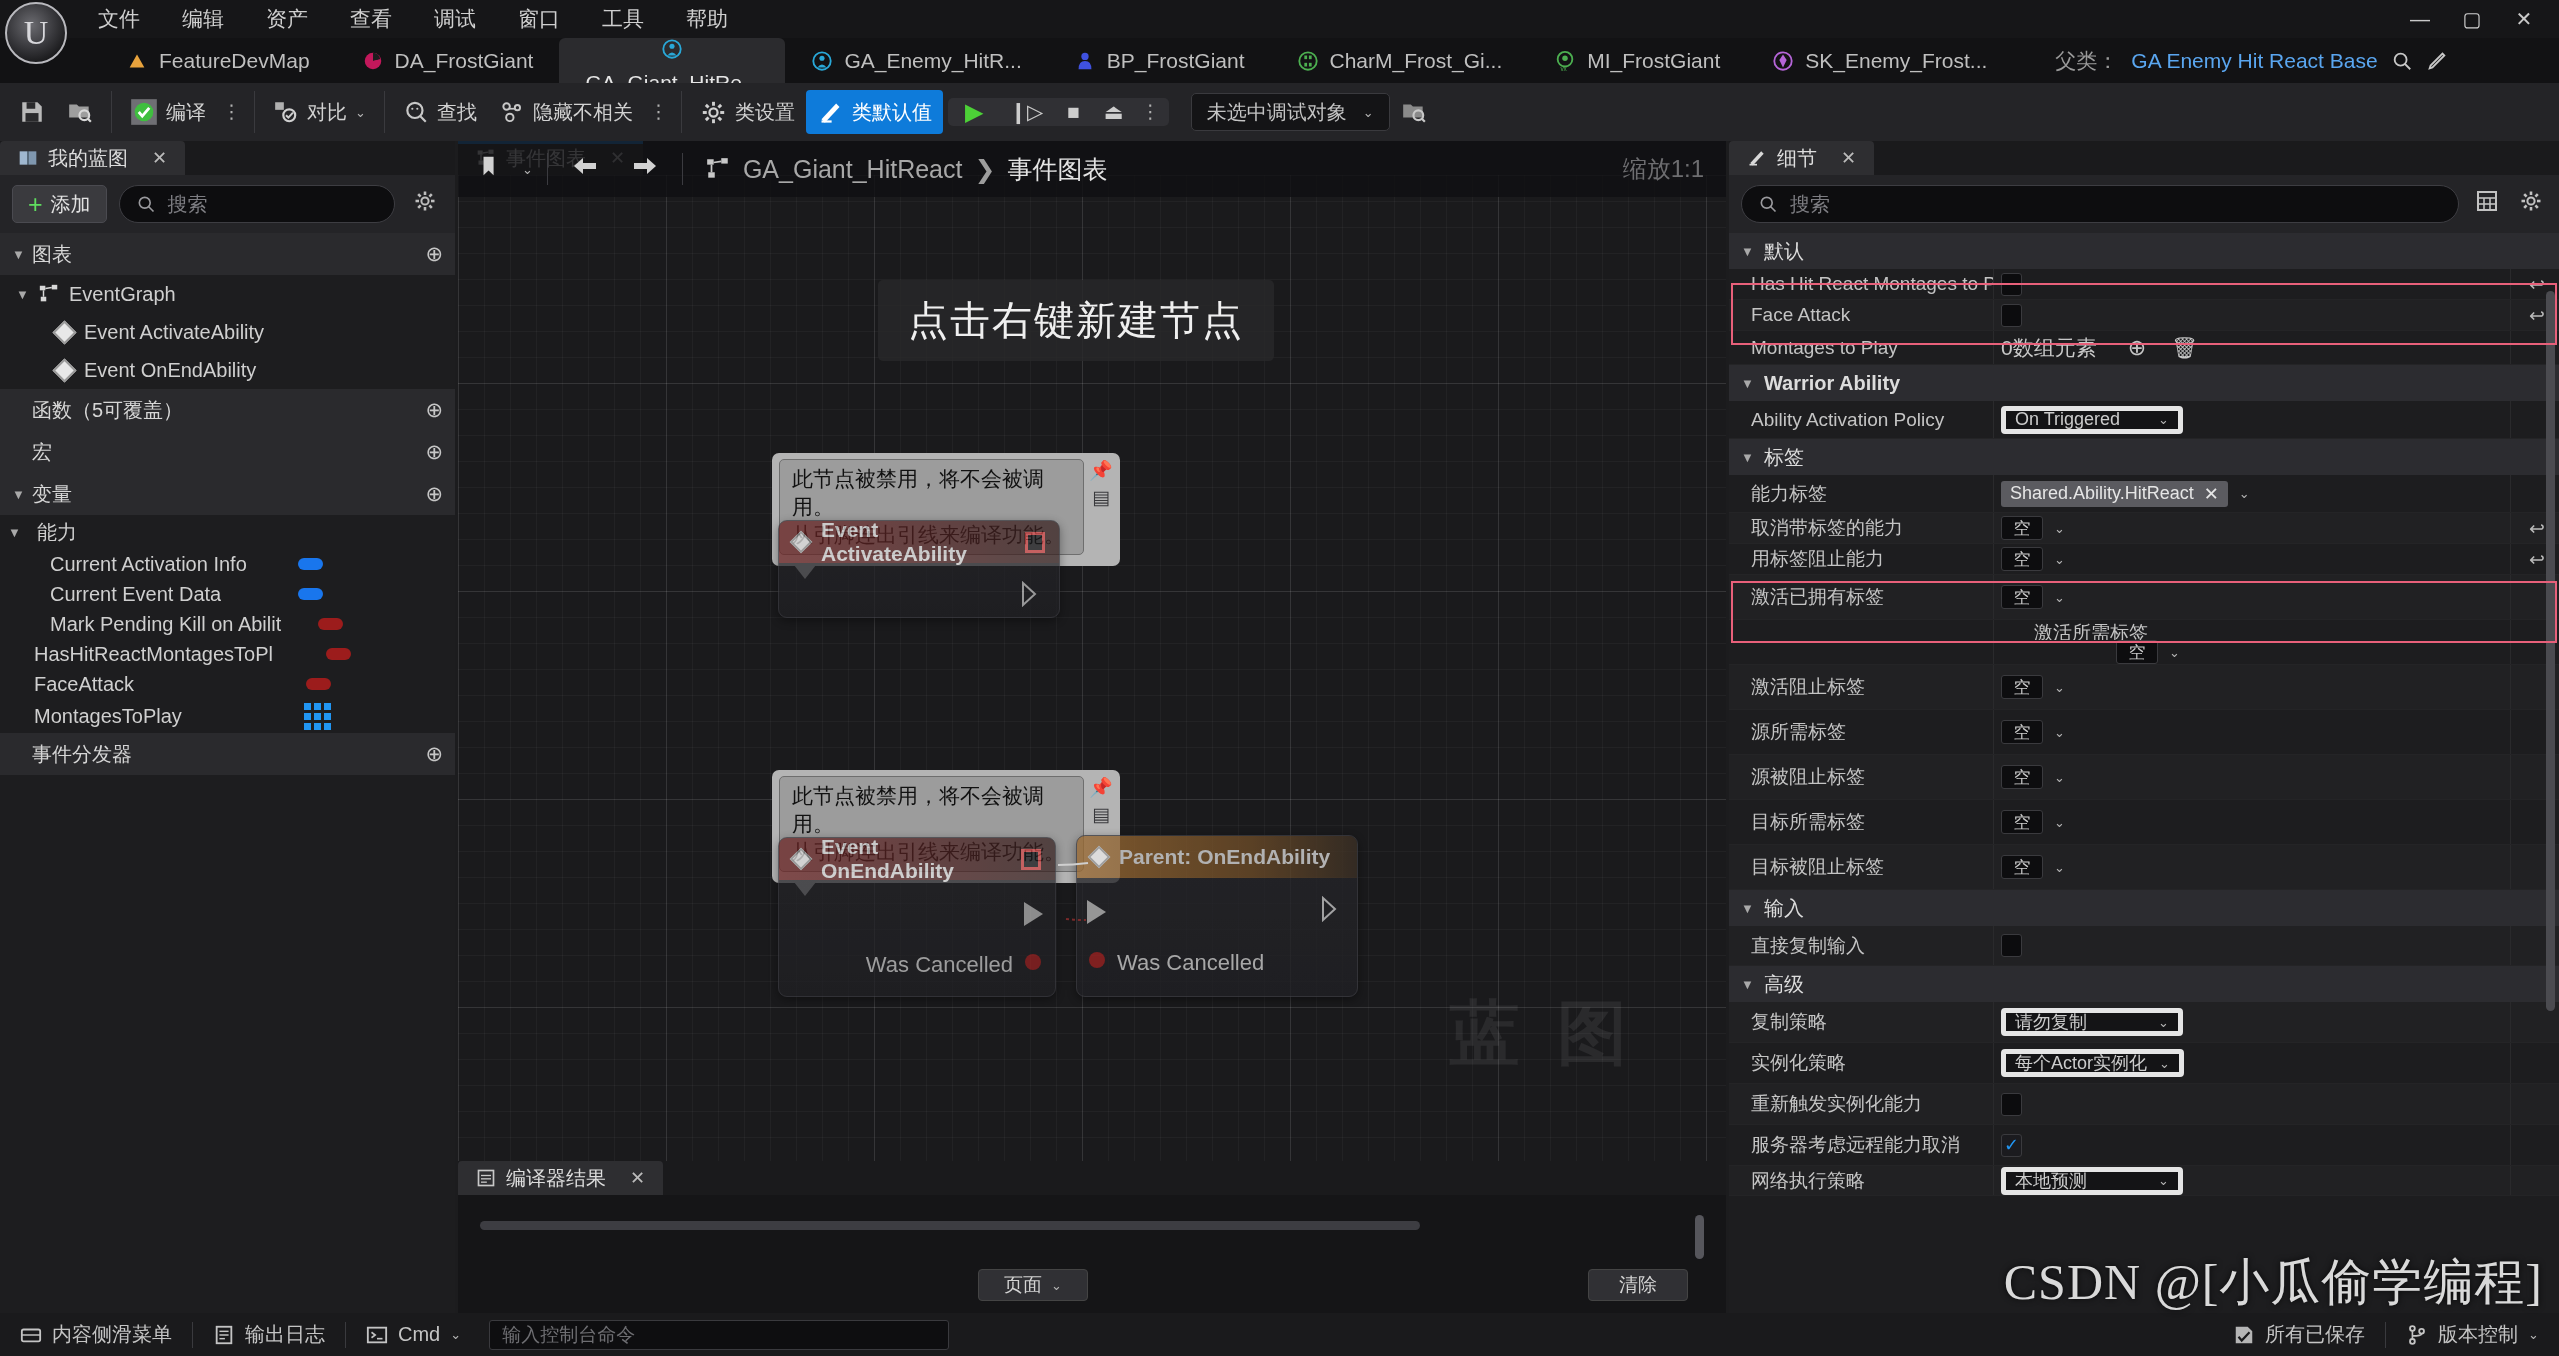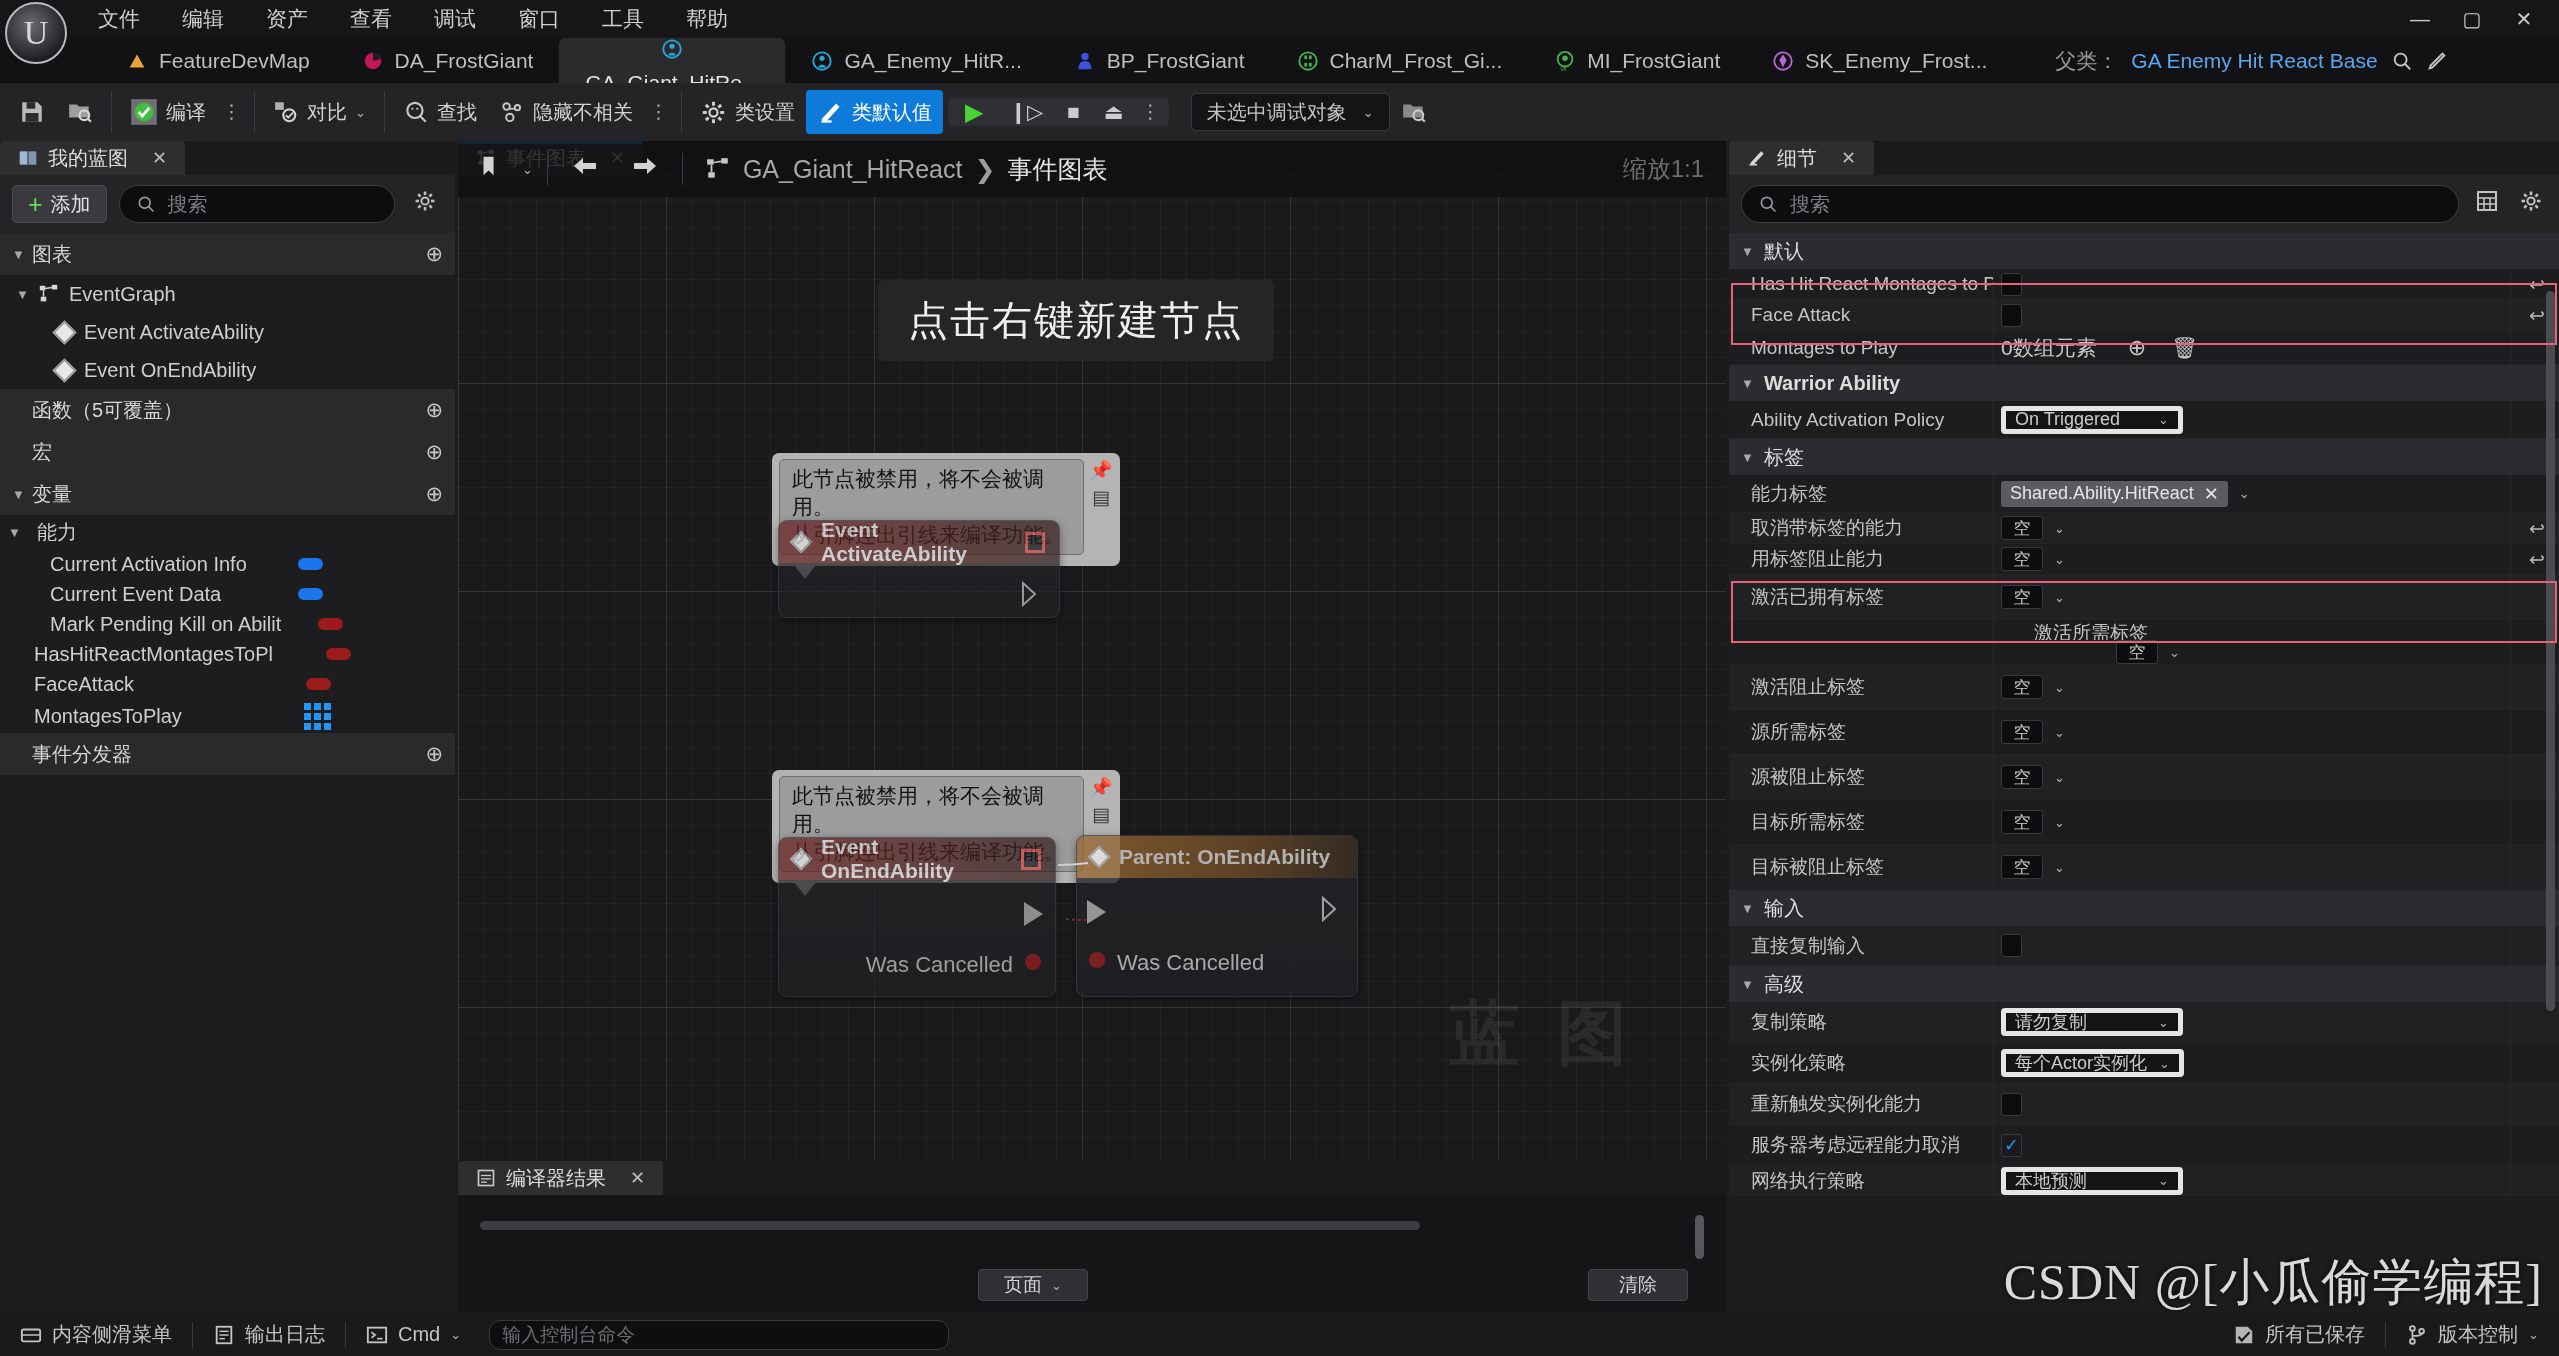--- a/index.html
+++ b/index.html
@@ -198,21 +198,21 @@
     display:flex; align-items:center; justify-content:center; width:42px; color:#ccc; font-size:17px; }
   .tagchip { background:#5b5b60; border-radius:3px; padding:2px 9px; color:#e6e6e6; font-size:18px; display:flex; align-items:center; gap:10px;}
   .caretdown { color:#b5b5b5; font-size:13px; }
   .hl-red { position:absolute; border:2px solid #e8607a; pointer-events:none; z-index:5; }
   .dt-scroll { position:absolute; right:4px; top:150px; width:9px; height:720px; background:#4b4b50; border-radius:5px;}
 
   
   .statusbar { position:absolute; left:0; bottom:0; width:2559px; height:43px; background:#1a1a1c; display:flex; align-items:center; }
   .sb-item { display:flex; align-items:center; gap:10px; padding:0 20px; color:#c4c4c4; font-size:20px; height:43px;}
   .sb-sep { width:1px; height:26px; background:#3a3a3e; }
-  .cmd-input { margin-left:8px; width:460px; height:30px; background:#0e0e10; border:1px solid #3a3a3e; border-radius:11px;
+  .cmd-input { margin-left:8px; width:460px; height:30px; background:#0e0e10; border:1px solid #3a3a3e; border-radius:3px;
     display:flex; align-items:center; padding:0 12px; color:#6e6e72; font-size:19px; }
   .sb-right { margin-left:auto; display:flex; align-items:center; }
   .watermark {
     position:absolute; right:16px; bottom:40px; color:rgba(245,245,245,0.88);
     font-size:50px; letter-spacing:1px; font-family:"Liberation Serif", serif;
     text-shadow:0 0 6px rgba(0,0,0,0.8); z-index:40;
   }
 </style>
 </head>
 <body>

